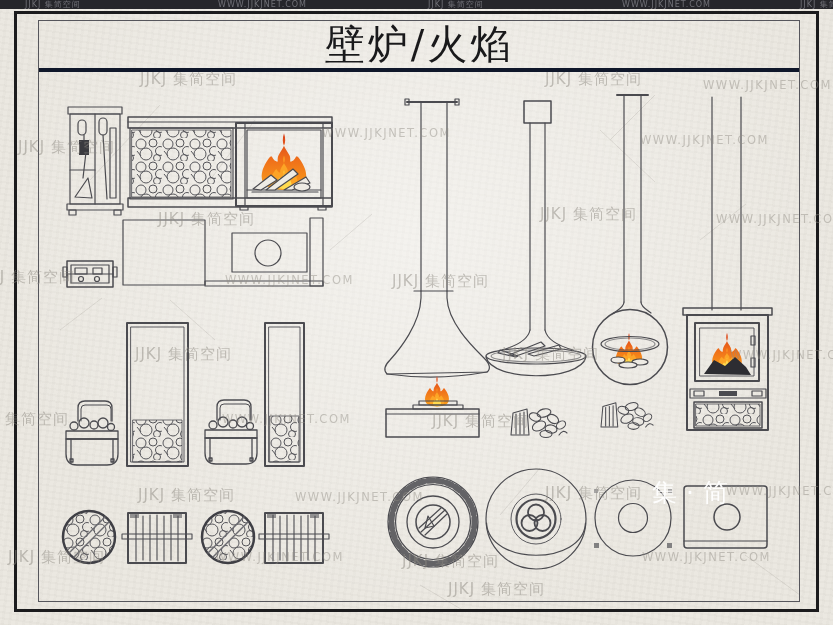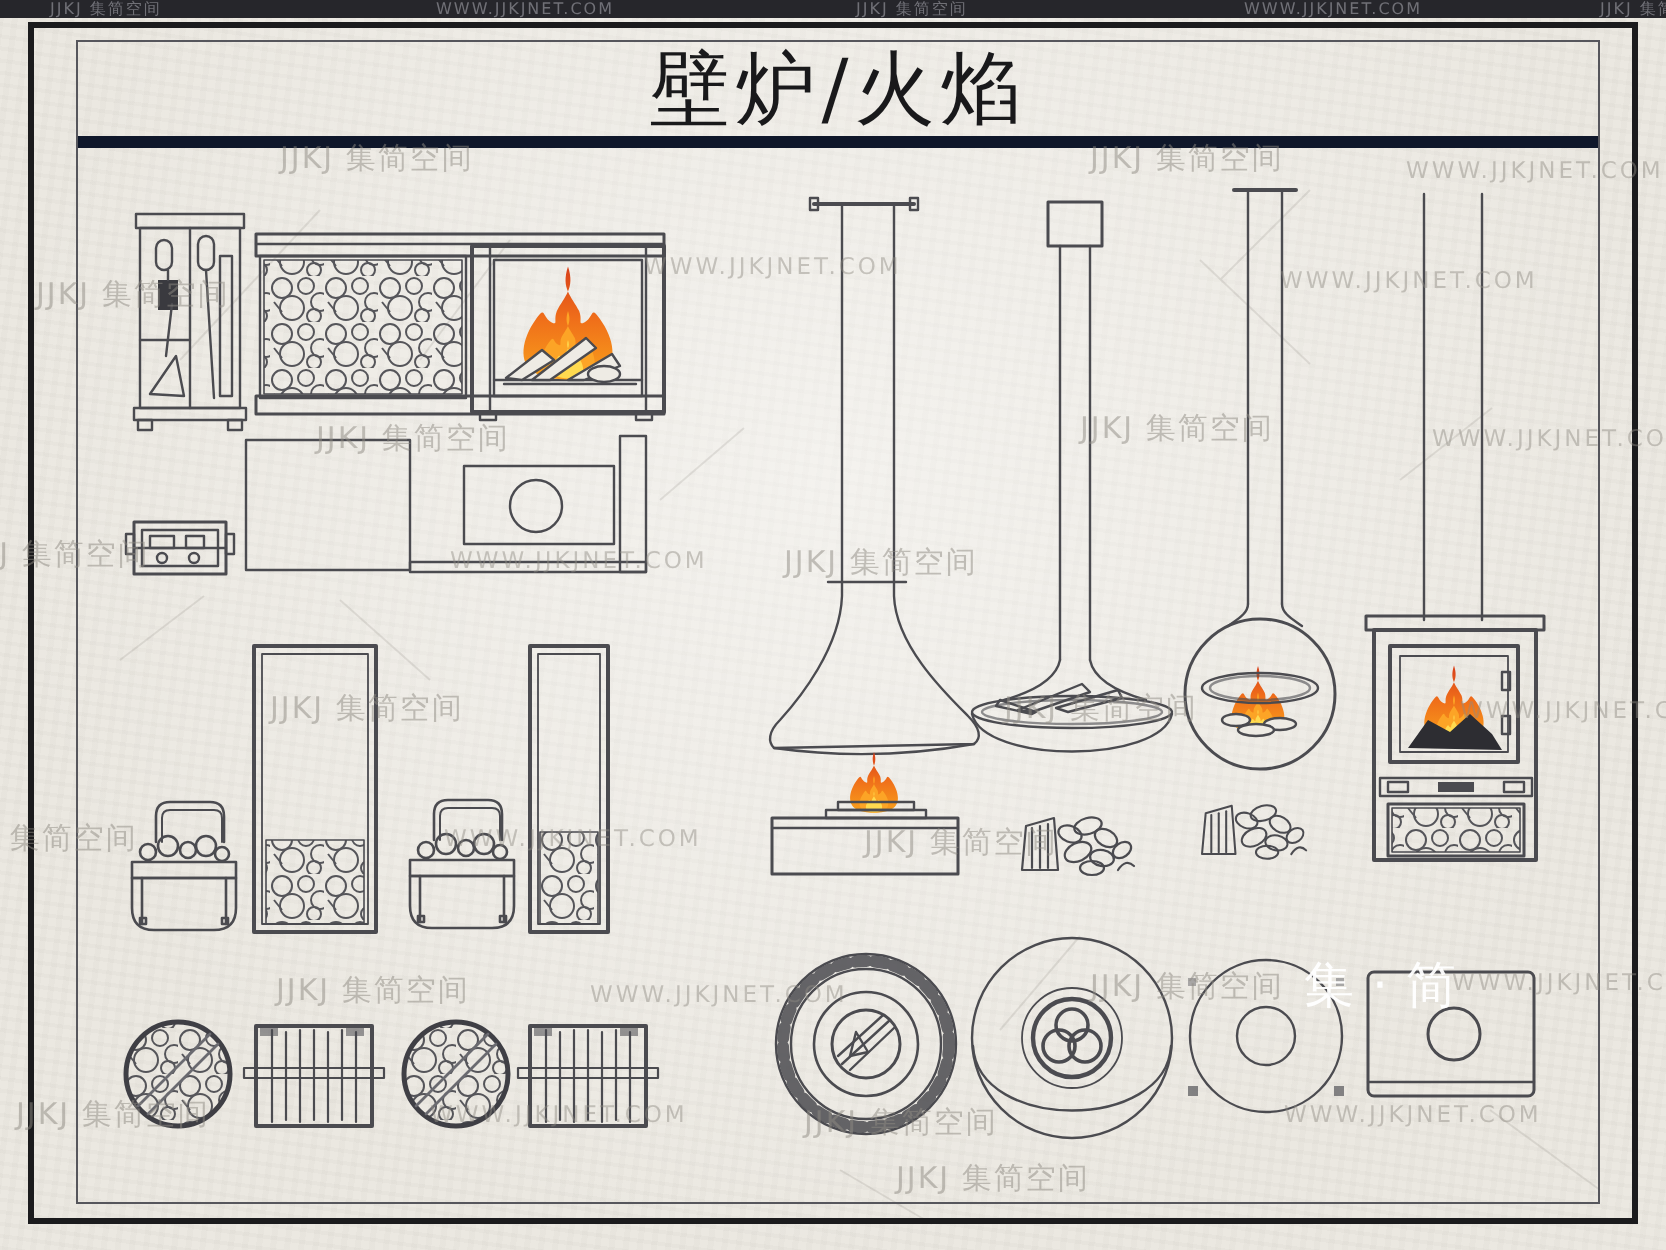--- a/index.html
+++ b/index.html
@@ -23,21 +23,21 @@
   .frame-outer{
     position:absolute;left:14px;top:11px;width:799px;height:595px;
     border:3px solid #1b1b1d;z-index:2;pointer-events:none;
   }
   .frame-inner{
     position:absolute;left:38px;top:20px;width:760px;height:580px;
     border:1px solid #56565c;z-index:2;pointer-events:none;
   }
   .title-band{
     position:absolute;left:39px;top:21px;width:760px;height:47px;
-    border-bottom:6px solid #0f172a;z-index:3;
+    border-bottom:4px solid #0f172a;z-index:3;
     display:flex;align-items:center;justify-content:center;
   }
   .title-band h1{
     margin:0;font-family:"DejaVu Serif","Liberation Serif",serif;
     font-weight:400;font-size:40px;letter-spacing:3px;color:#19191b;
   }
   .drawings{position:absolute;left:0;top:0;z-index:1;}
   svg .ln{stroke:#4b4b50;fill:none;stroke-width:1.2;stroke-linecap:round;stroke-linejoin:round;}
   .wm-layer{position:absolute;left:0;top:0;width:833px;height:625px;z-index:4;pointer-events:none;}
   .wm{position:absolute;white-space:nowrap;color:#8f8b83;}

